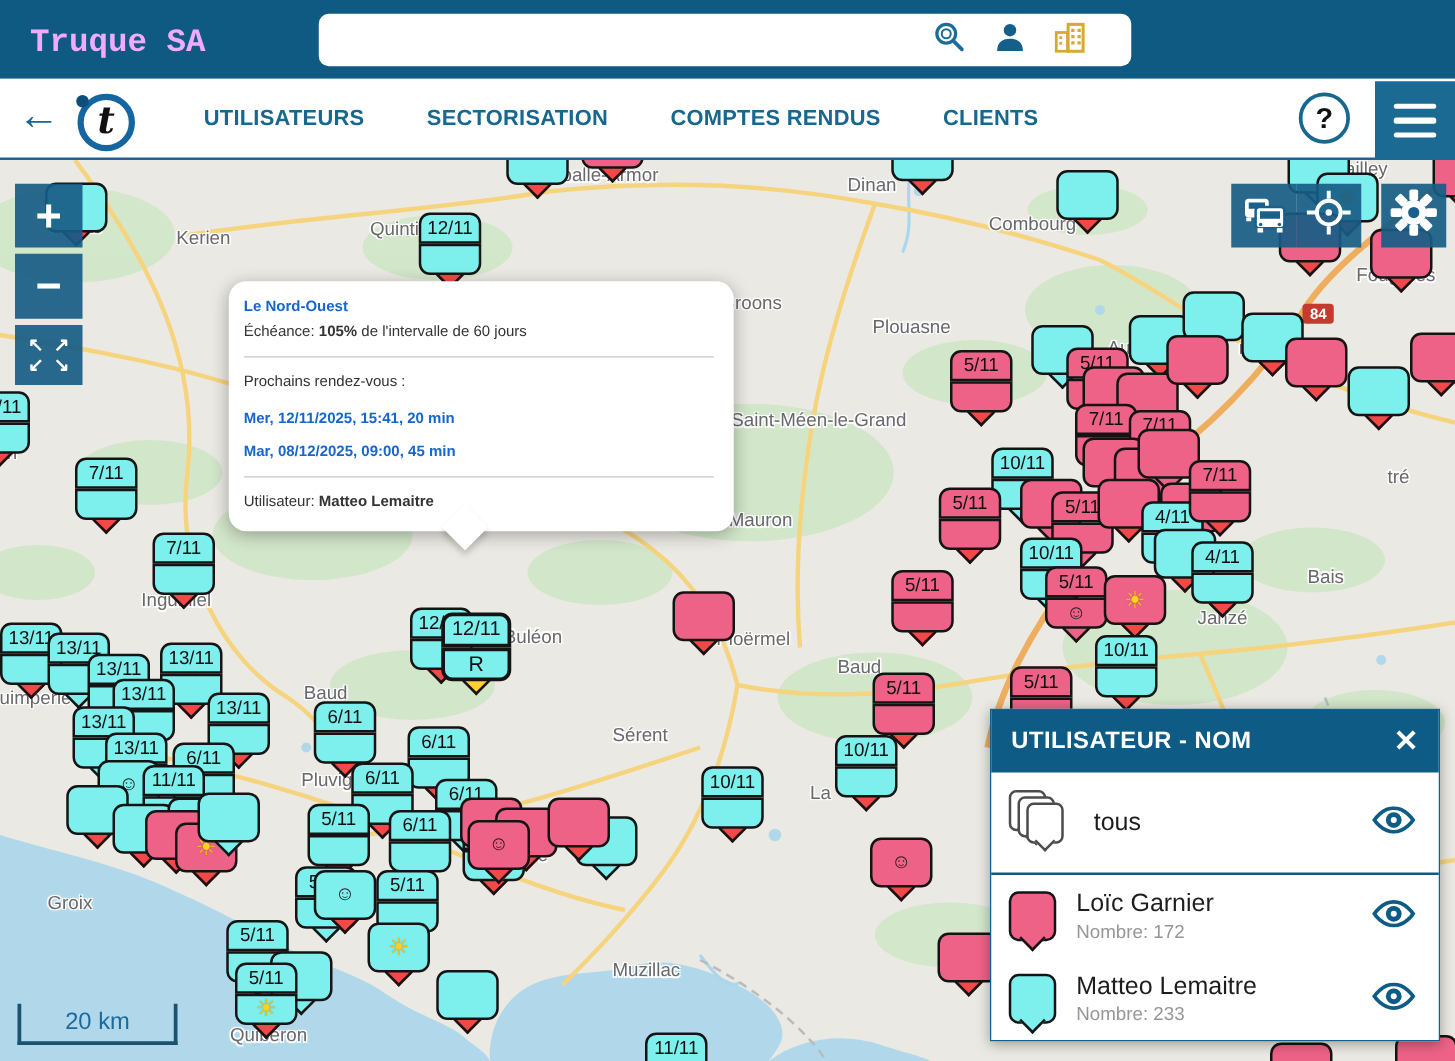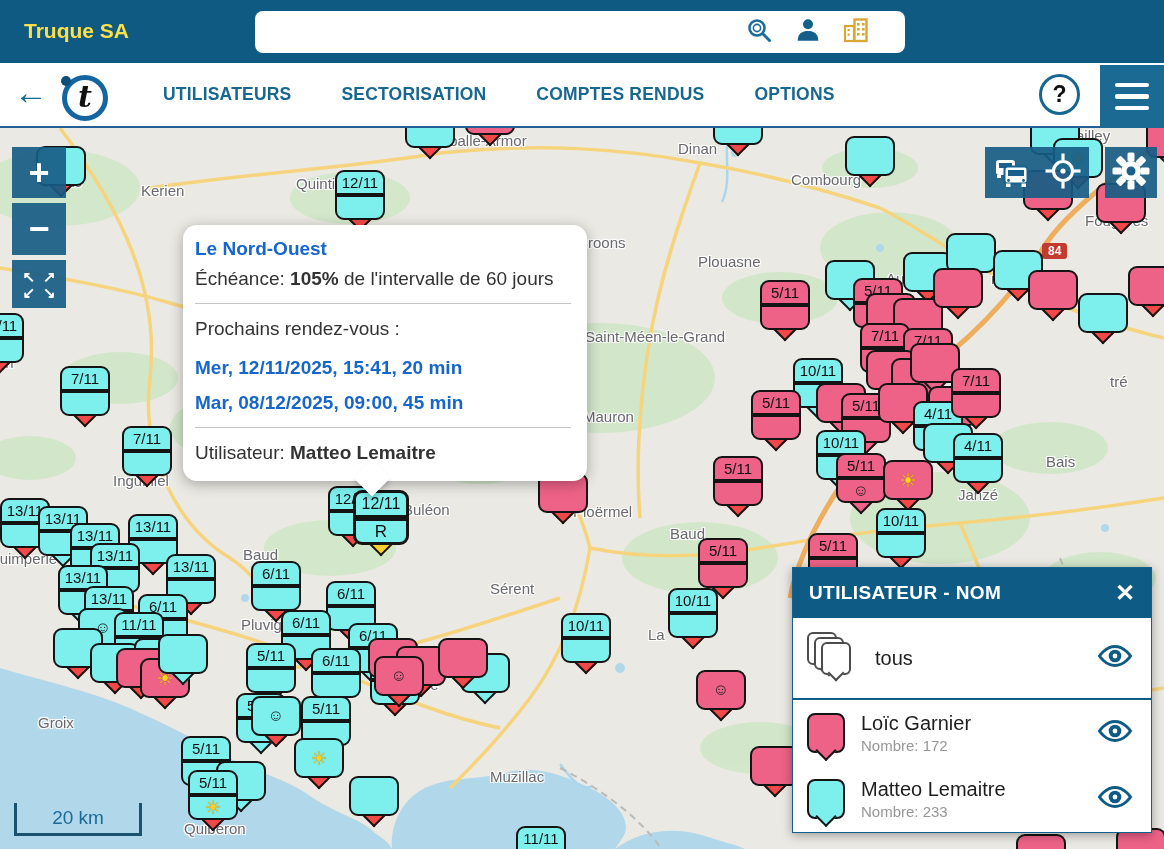--- a/index.html
+++ b/index.html
@@ -1,21 +1,21 @@
 <!DOCTYPE html>
 <html><head>
 <meta charset="utf-8">
 <style>
   * { margin:0; padding:0; box-sizing:border-box; }
   html,body { width:1164px; height:849px; overflow:hidden; font-family:"Liberation Sans",sans-serif; }
   #app { position:relative; width:1164px; height:849px; background:#ebe9e3; }
 
   
   .topbar { position:absolute; left:0; top:0; width:1164px; height:63px; background:#0e5a82; z-index:500; }
-  .brand { position:absolute; left:24px; top:19px; color:#fde047; font-size:21px; font-weight:bold; }
+  .brand { position:absolute; left:24px; top:19px; color:#f0abfc; font-size:26px; font-weight:bold;font-family:Liberation Mono, monospace; }
   .searchbox { position:absolute; left:255px; top:11px; width:650px; height:42px; background:#fff; border-radius:8px;
                display:flex; align-items:center; padding:0 18px; }
   .searchtext { font-size:20px; color:#19719f; flex:0 0 auto; }
   .searchtext b { font-weight:bold; }
   .sb-icons { margin-left:auto; display:flex; align-items:center; gap:22px; padding-right:18px; }
 
   
   .navbar { position:absolute; left:0; top:63px; width:1164px; height:65px; background:#fff; border-bottom:2px solid #245f95; z-index:500; }
   .backarrow { position:absolute; left:14px; top:10px; font-size:34px; color:#17678f; cursor:pointer; }
   .logo { position:absolute; left:62px; top:12px; width:46px; height:46px; border:5px solid #1565a0; border-radius:50%;
@@ -66,21 +66,21 @@
   .ctl.locate  { left:1037px; top:19px; width:52px; height:51px; }
   .ctl.gear    { left:1105px; top:19px; width:52px; height:51px; }
 
   
   .scale { position:absolute; left:14px; bottom:13px; width:128px; height:33px; z-index:200;
            border-left:3px solid #19536f; border-right:3px solid #19536f; border-bottom:3px solid #19536f;
            display:flex; align-items:center; justify-content:center; font-size:19px; color:#1c6a9c; }
 
   
   .popup { position:absolute; left:183px; top:97px; width:404px; z-index:300; background:#fff; border-radius:14px;
-           box-shadow:0 3px 14px rgba(0,0,0,.3); padding:13px 16px 14px 12px; font-size:19px; color:#333; }
+           box-shadow:0 3px 14px rgba(0,0,0,.3); padding:13px 16px 14px 12px; font-size:12px; color:#333; }
   .pp-title { color:#1766cb; font-weight:bold; margin-bottom:4px; }
   .pp-line { line-height:1.55; }
   .pp-link { color:#1766cb; font-weight:bold; margin:13px 0; }
   .popup hr { border:none; border-top:1px solid #c6c6c6; margin:10px 0; }
   .pp-tail { position:absolute; left:176px; bottom:-10px; width:26px; height:26px; background:#fff;
              transform:rotate(45deg); z-index:-1; box-shadow:3px 3px 5px rgba(0,0,0,.18); }
 
   
   .panel { position:absolute; left:792px; top:439px; width:360px; z-index:300; background:#fff;
            box-shadow:0 2px 10px rgba(0,0,0,.35); border:1px solid #14608c; }
@@ -148,21 +148,21 @@
   <div class="navbar">
     <div class="backarrow">←</div>
     <div class="logo">
         <i></i>
         <span>t</span>
       </div>
     <div class="tabs">
       <div class="tab">UTILISATEURS</div>
       <div class="tab">SECTORISATION</div>
       <div class="tab">COMPTES RENDUS</div>
-      <div class="tab">OPTIONS</div>
+      <div class="tab">CLIENTS</div>
     </div>
     <div class="helpbtn">?</div>
     <div class="burger">
         <span></span>
         <span></span>
         <span></span>
       </div>
   </div>
 
   <div id="map">

